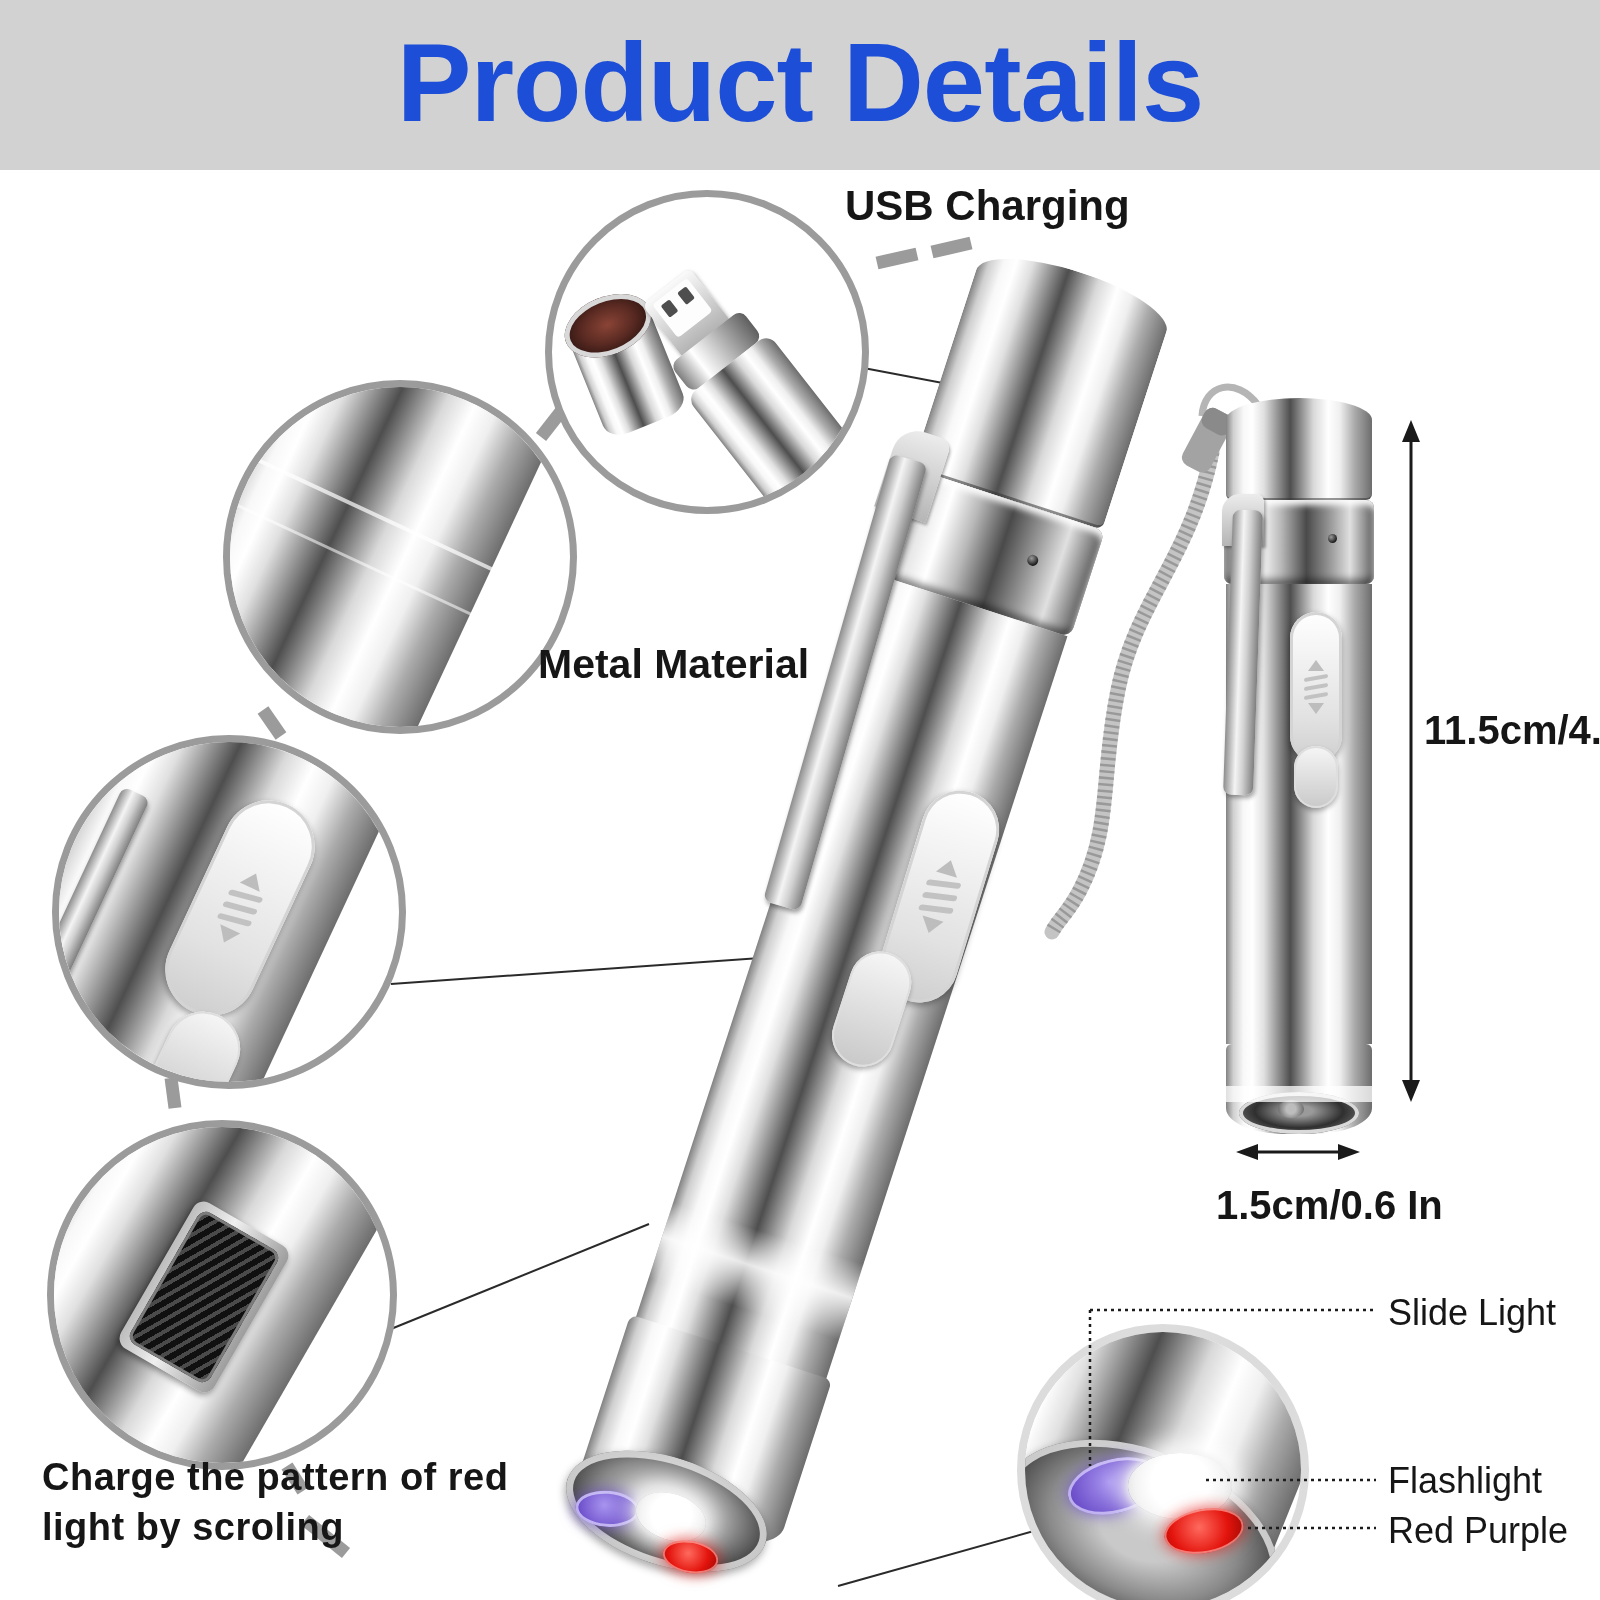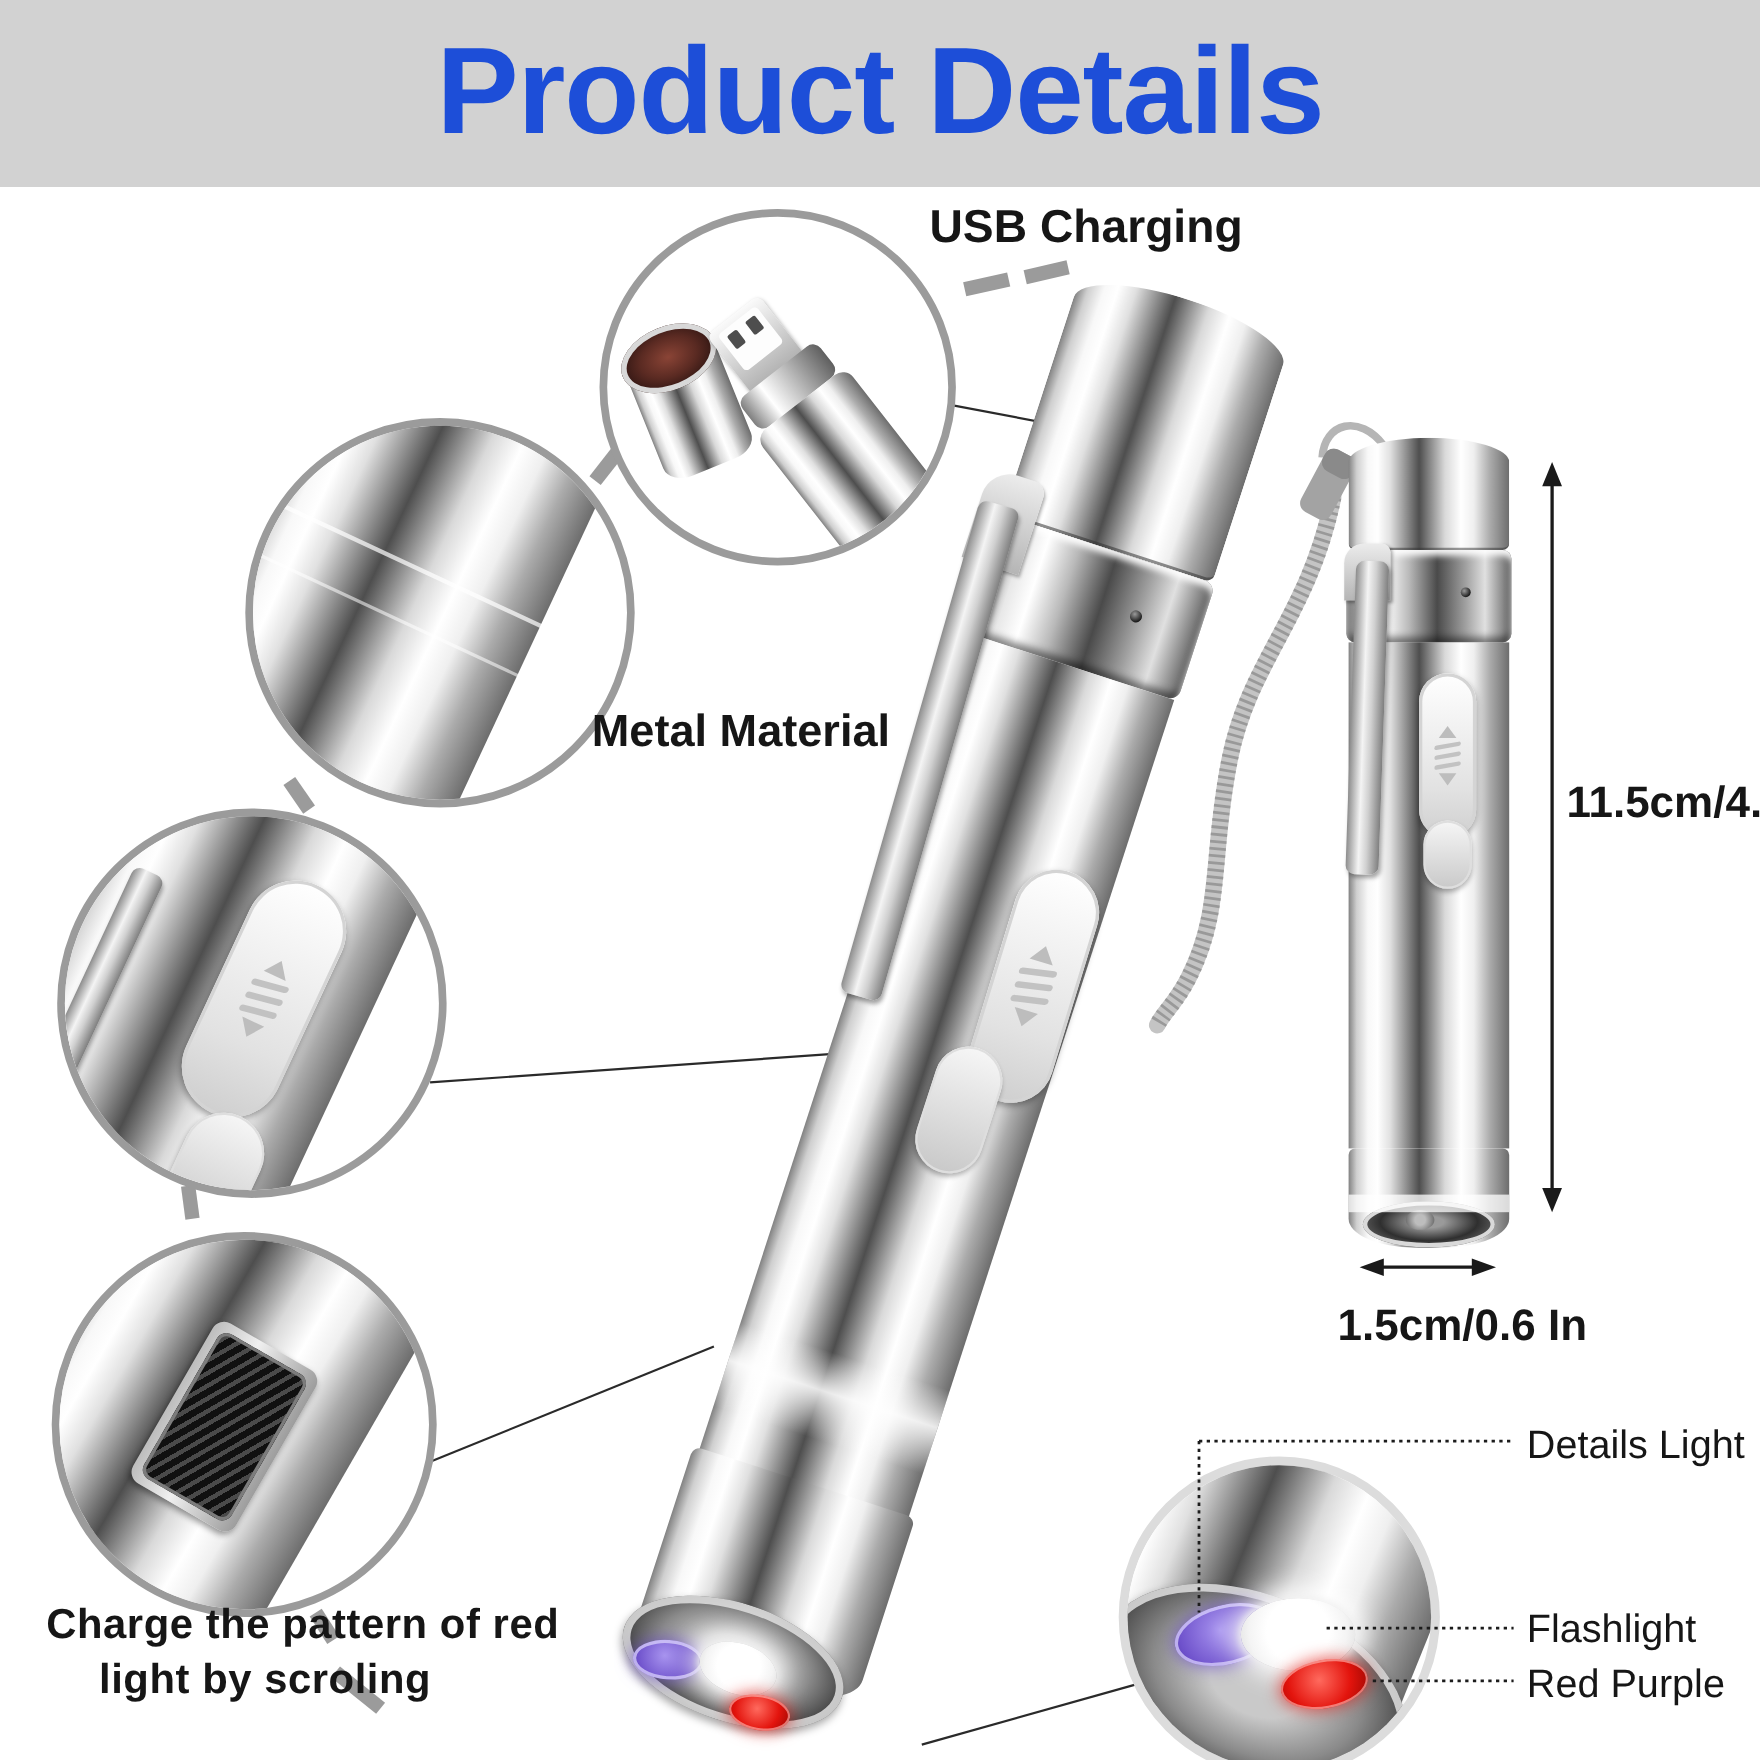--- a/index.html
+++ b/index.html
@@ -231,20 +231,20 @@
       <line x1="1090" y1="1310" x2="1376" y2="1310"></line>
       <line x1="1090" y1="1310" x2="1090" y2="1466"></line>
       <line x1="1206" y1="1480" x2="1376" y2="1480"></line>
       <line x1="1248" y1="1528" x2="1376" y2="1528"></line>
     </g>
   </svg>
 
   <div class="abs lbl" style="left:845px;top:182px;font-size:42px;z-index:4;">USB Charging</div>
   <div class="abs lbl" style="left:538px;top:641px;z-index:4;">Metal Material</div>
   <div class="abs note" style="left:42px;top:1452px;z-index:4;">Charge the pattern of red</div>
-  <div class="abs note" style="left:42px;top:1502px;z-index:4;margin-left:48px;">light by scroling</div>
+  <div class="abs note" style="left:42px;top:1502px;z-index:4;">light by scroling</div>
   <div class="abs lbl" style="left:1424px;top:708px;font-size:40px;z-index:4;">11.5cm/4.5 In</div>
   <div class="abs lbl" style="left:1216px;top:1183px;font-size:40px;z-index:4;text-align:right;">1.5cm/0.6 In</div>
-  <div class="abs lbl-light" style="left:1388px;top:1292px;z-index:6;">Details Light</div>
+  <div class="abs lbl-light" style="left:1388px;top:1292px;z-index:6;">Slide Light</div>
   <div class="abs lbl-light" style="left:1388px;top:1460px;z-index:6;">Flashlight</div>
   <div class="abs lbl-light" style="left:1388px;top:1510px;z-index:6;">Red Purple</div>
 
 </div>
 
 </body></html>

